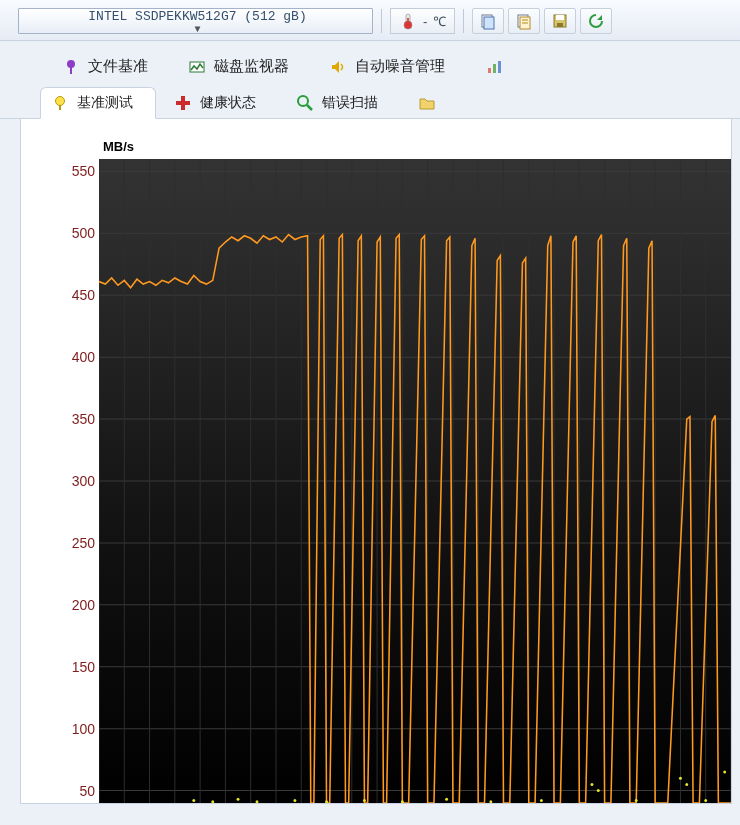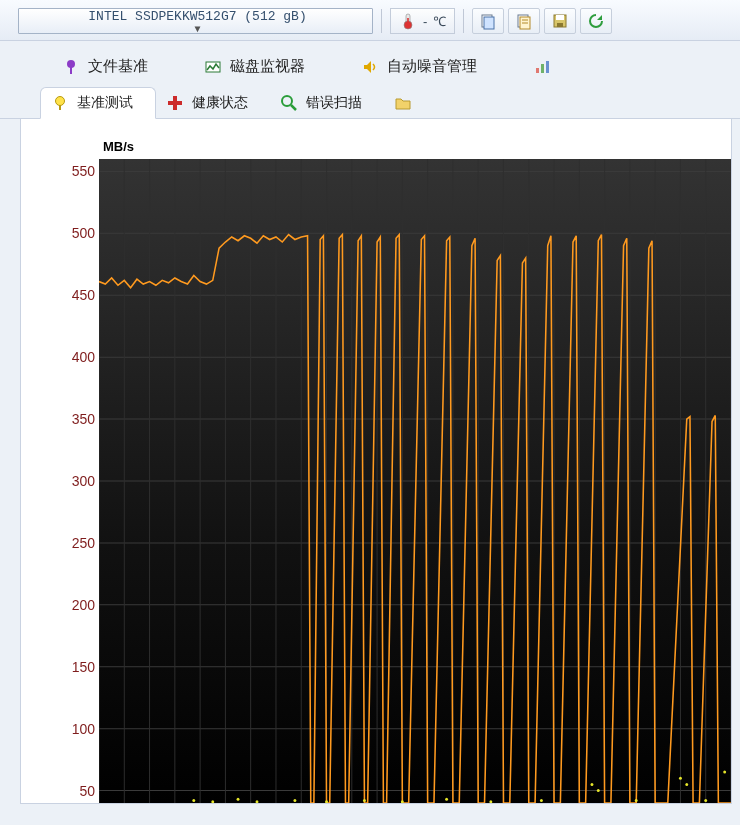--- a/index.html
+++ b/index.html
@@ -61,37 +61,37 @@
   border: 1px solid #c6cfdc;
   border-radius: 2px;
   cursor: pointer;
 }
 
 
 .tabs-row {
   display: flex;
   padding-left: 50px;
   padding-top: 10px;
-  gap: 16px;
+  gap: 0;
 }
 .tab-btn {
   display: flex;
   align-items: center;
   gap: 8px;
   padding: 6px 28px 6px 12px;
   font-size: 15px;
   color: #222;
   cursor: pointer;
   border-bottom: 1px solid transparent;
 }
 .tabs-row2 {
   display: flex;
   padding-left: 40px;
   margin-top: 4px;
-  gap: 0;
+  gap: 8px;
 }
 .tab-btn.active {
   background: #fff;
   border: 1px solid #c9d2e1;
   border-bottom: 1px solid #fff;
   border-radius: 6px 6px 0 0;
   position: relative;
   z-index: 2;
 }
 .tab-btn.sub {

